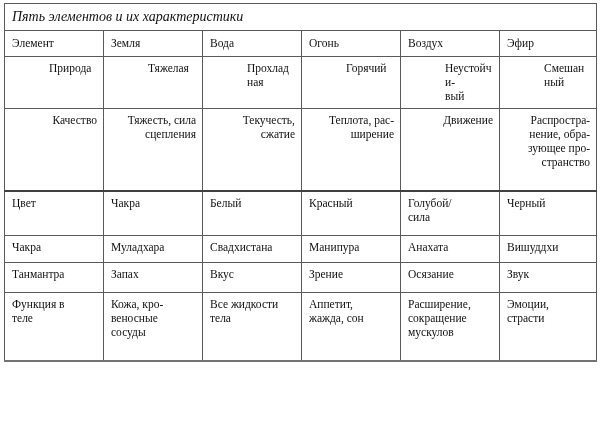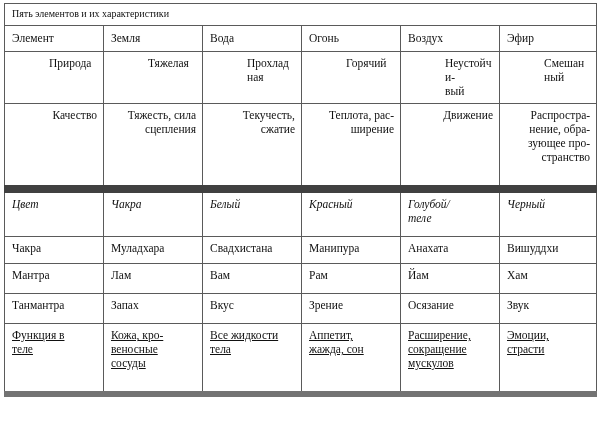--- a/index.html
+++ b/index.html
@@ -43,44 +43,43 @@
     font-weight: normal;
     word-wrap: break-word;
     overflow-wrap: break-word;
     hyphens: manual;
   }
 
   
   td.title-cell {
     text-align: center;
     font-weight: bold;
-    font-size: 10px;
+    font-size: 14px;
     padding: 6px 4px 7px 4px;
     border-bottom: 1px solid #5a5a5a;
+    font-style: italic;
   }
 
   
   tr.header-row td {
     padding-top: 5px;
     padding-bottom: 6px;
   }
 
   
   td.row-label {
     font-weight: bold;
   }
 
   
   tr.thick-top > td {
-    border-top: 8px solid #404040;
-    font-style: italic;
+    border-top: 2px solid #404040;
   }
   tr.thick-bottom > td {
-    border-bottom: 6px solid #737373;
-    text-decoration: underline;
+    border-bottom: 2px solid #737373;
   }
 
   
   tr.r-nature > td   { height: 40px; padding-left: 44px; }
   tr.r-quality > td  { height: 72px; text-align: right; }
   tr.r-color > td    { height: 34px; }
   tr.r-form > td     { height: 47px; }
   tr.r-chakra > td   { height: 17px; margin-top: 37px; }
   tr.r-mantra > td   { height: 20px; }
   tr.r-tanmatra > td { height: 20px; margin-left: 39px; }
@@ -169,21 +168,21 @@
             <span class="cell-text">Чакра</span>
           </td>
         <td>
             <span class="cell-text">Белый</span>
           </td>
         <td>
             <span class="cell-text">Красный</span>
           </td>
         <td>
             <span class="cell-text">Голубой/
-теле</span>
+сила</span>
           </td>
         <td>
             <span class="cell-text">Черный</span>
           </td>
       </tr>
 
 
       <tr class="r-chakra">
         <td class="row-label">Чакра</td>
         <td>
@@ -196,38 +195,20 @@
             <span class="cell-text">Манипура</span>
           </td>
         <td>
             <span class="cell-text">Анахата</span>
           </td>
         <td>
             <span class="cell-text">Вишуддхи</span>
           </td>
       </tr>
 
-      <tr class="r-mantra">
-        <td class="row-label">Мантра</td>
-        <td>
-            <span class="cell-text">Лам</span>
-          </td>
-        <td>
-            <span class="cell-text">Вам</span>
-          </td>
-        <td>
-            <span class="cell-text">Рам</span>
-          </td>
-        <td>
-            <span class="cell-text">Йам</span>
-          </td>
-        <td>
-            <span class="cell-text">Хам</span>
-          </td>
-      </tr>
 
       <tr class="r-tanmatra">
         <td class="row-label">Танмантра</td>
         <td>
             <span class="cell-text">Запах</span>
           </td>
         <td>
             <span class="cell-text">Вкус</span>
           </td>
         <td>

